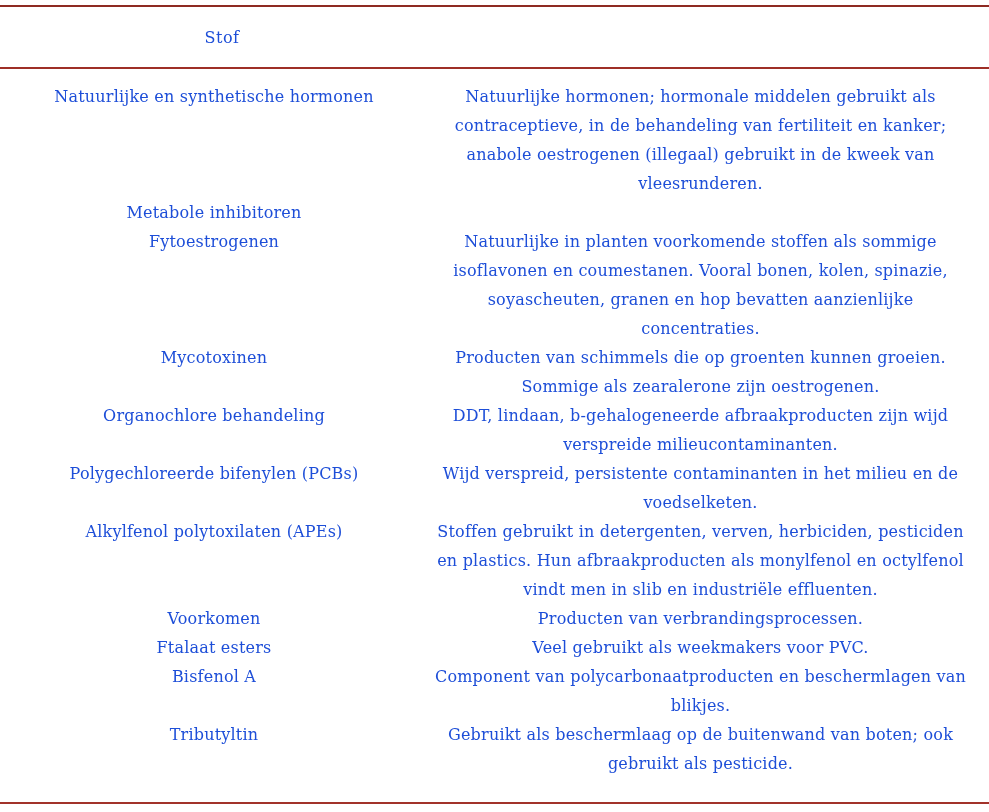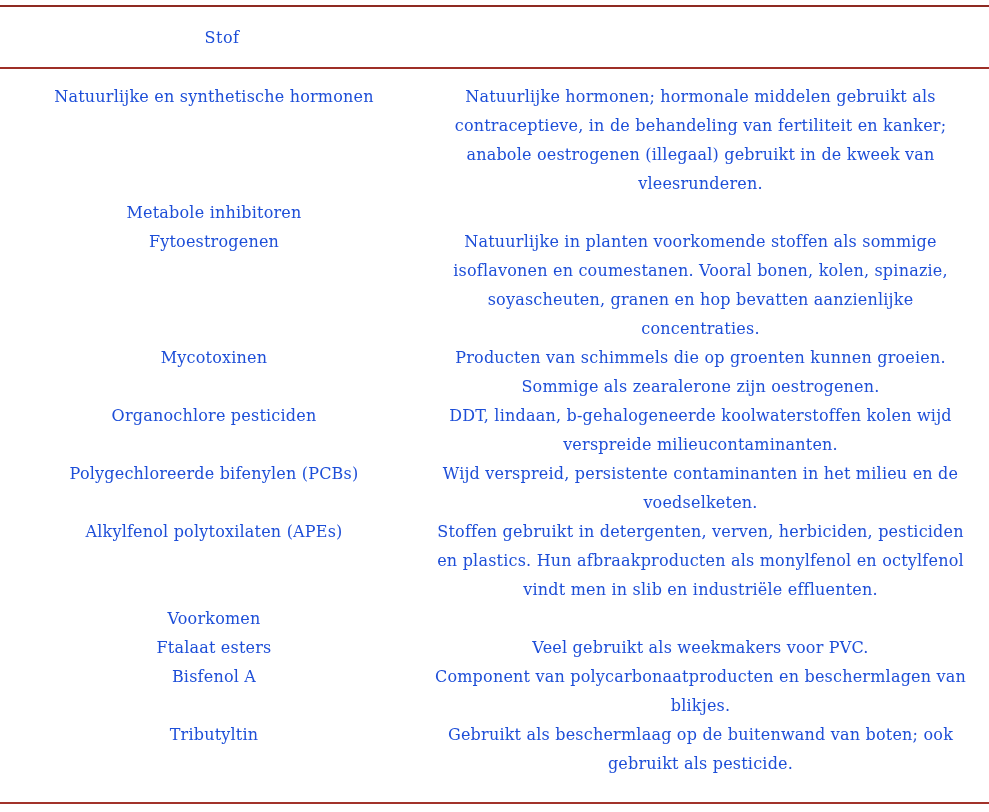--- a/index.html
+++ b/index.html
@@ -89,40 +89,41 @@
 concentraties.</div>
     </div>
 
     <div class="row">
       <div class="cell stof">Mycotoxinen</div>
       <div class="cell comment">Producten van schimmels die op groenten kunnen groeien.
 Sommige als zearalerone zijn oestrogenen.</div>
     </div>
 
     <div class="row">
-      <div class="cell stof">Organochlore pesticiden</div>
-      <div class="cell comment">DDT, lindaan, b-gehalogeneerde koolwaterstoffen kolen wijd
+      <div class="cell stof">Organochlore behandeling</div>
+      <div class="cell comment">DDT, lindaan, b-gehalogeneerde afbraakproducten zijn wijd
 verspreide milieucontaminanten.</div>
     </div>
 
     <div class="row">
       <div class="cell stof">Polygechloreerde bifenylen (PCBs)</div>
       <div class="cell comment">Wijd verspreid, persistente contaminanten in het milieu en de
 voedselketen.</div>
     </div>
 
     <div class="row">
       <div class="cell stof">Alkylfenol polytoxilaten (APEs)</div>
       <div class="cell comment">Stoffen gebruikt in detergenten, verven, herbiciden, pesticiden
 en plastics. Hun afbraakproducten als monylfenol en octylfenol
 vindt men in slib en industriële effluenten.</div>
     </div>
 
     <div class="row">
       <div class="cell stof">Voorkomen</div>
+      <div class="cell comment">Producten van verbrandingsprocessen.</div>
     </div>
 
     <div class="row">
       <div class="cell stof">Ftalaat esters</div>
       <div class="cell comment">Veel gebruikt als weekmakers voor PVC.</div>
     </div>
 
     <div class="row">
       <div class="cell stof">Bisfenol A</div>
       <div class="cell comment">Component van polycarbonaatproducten en beschermlagen van

